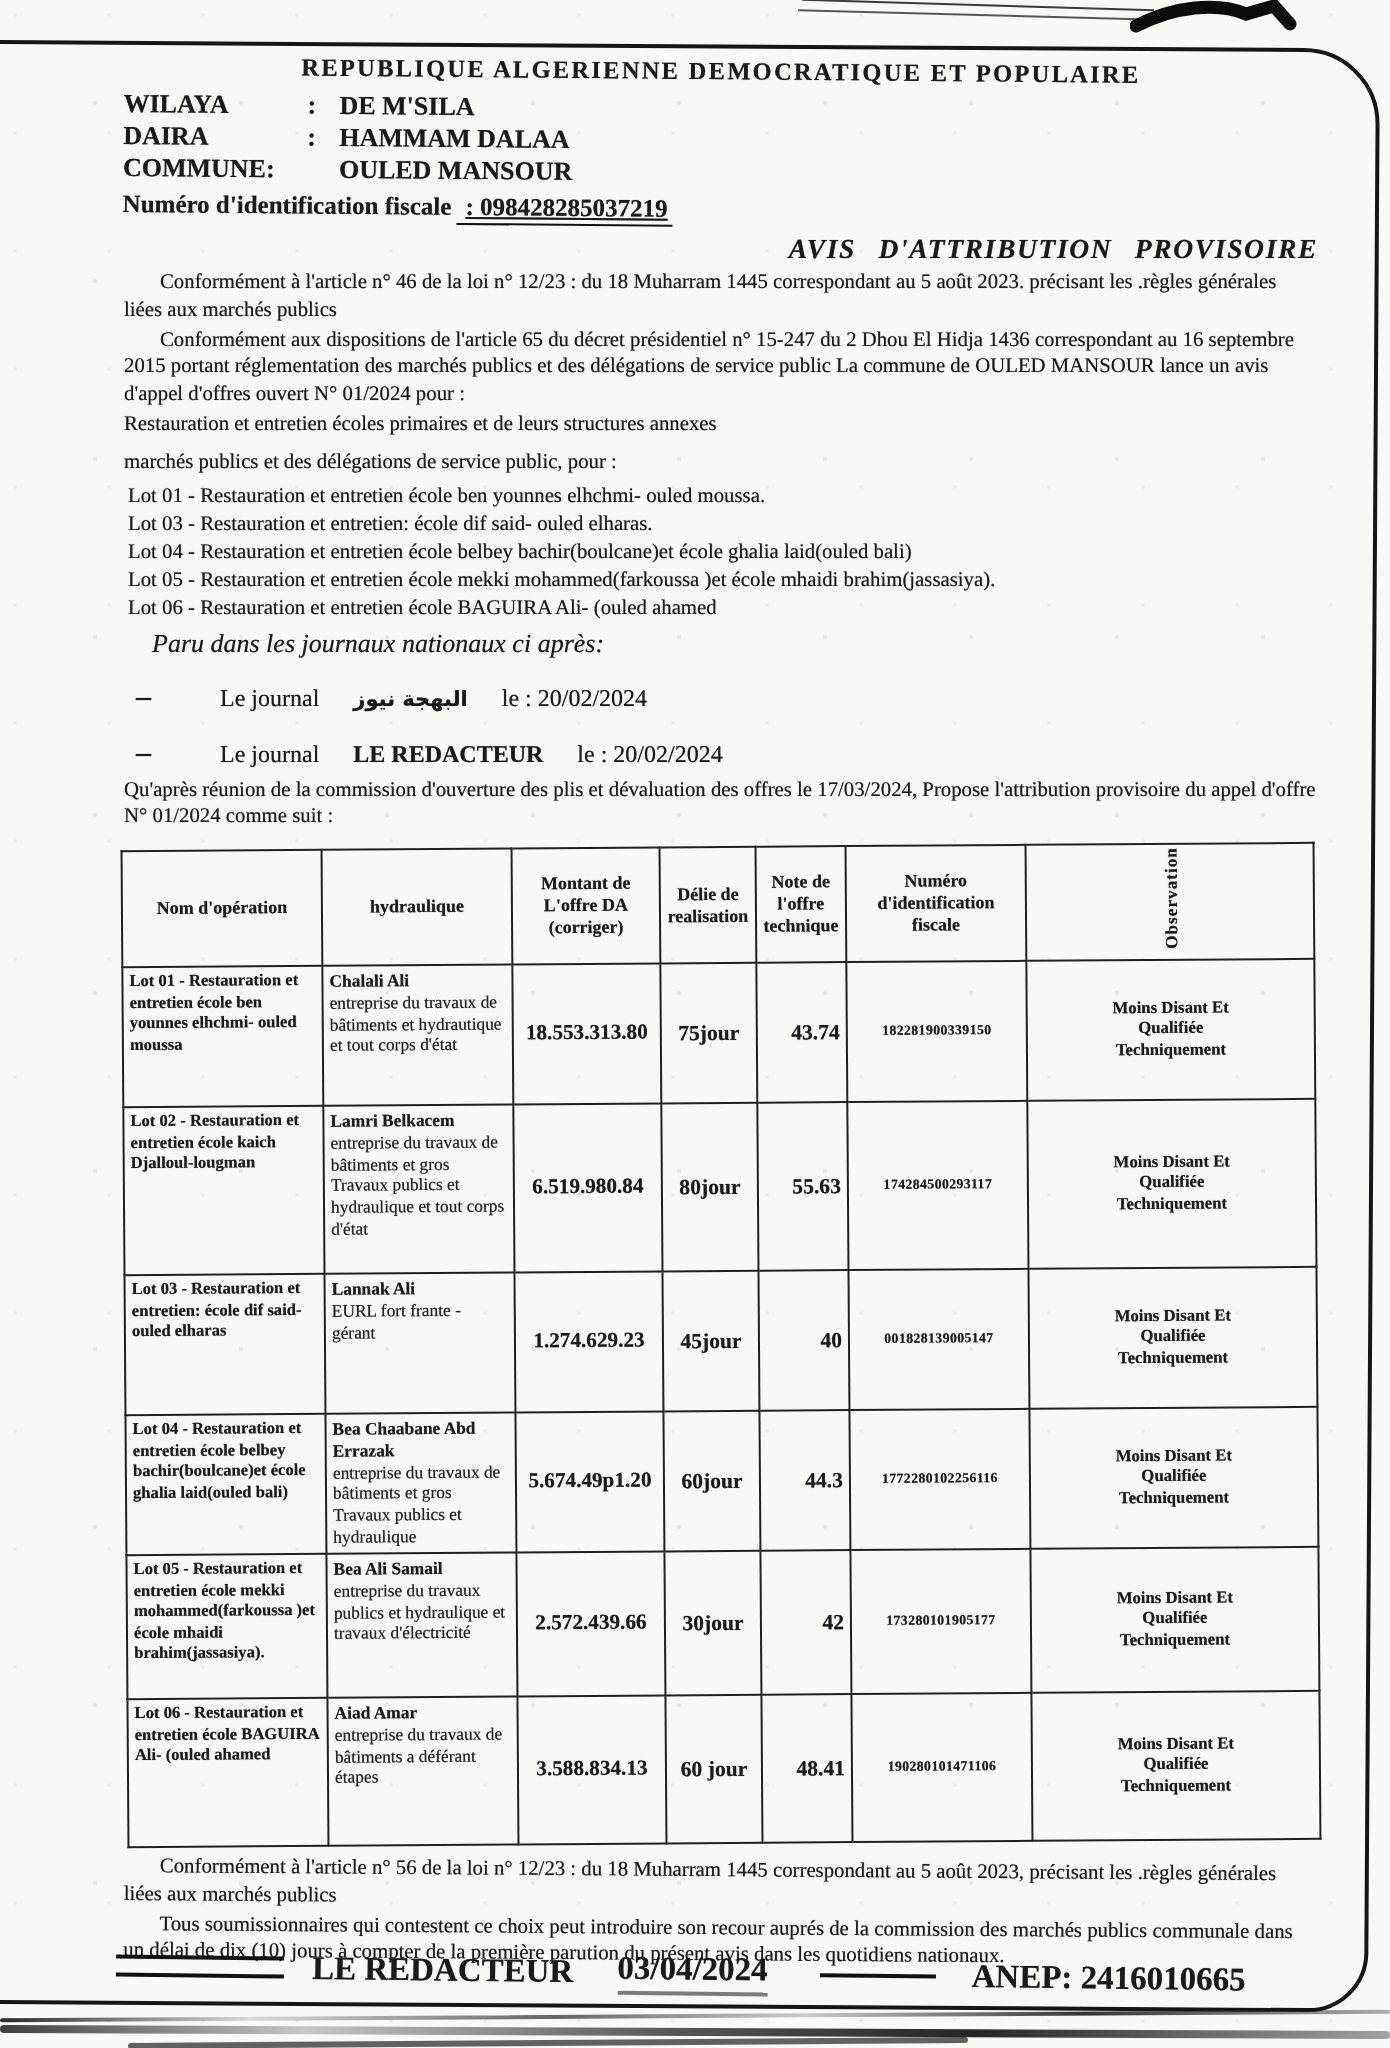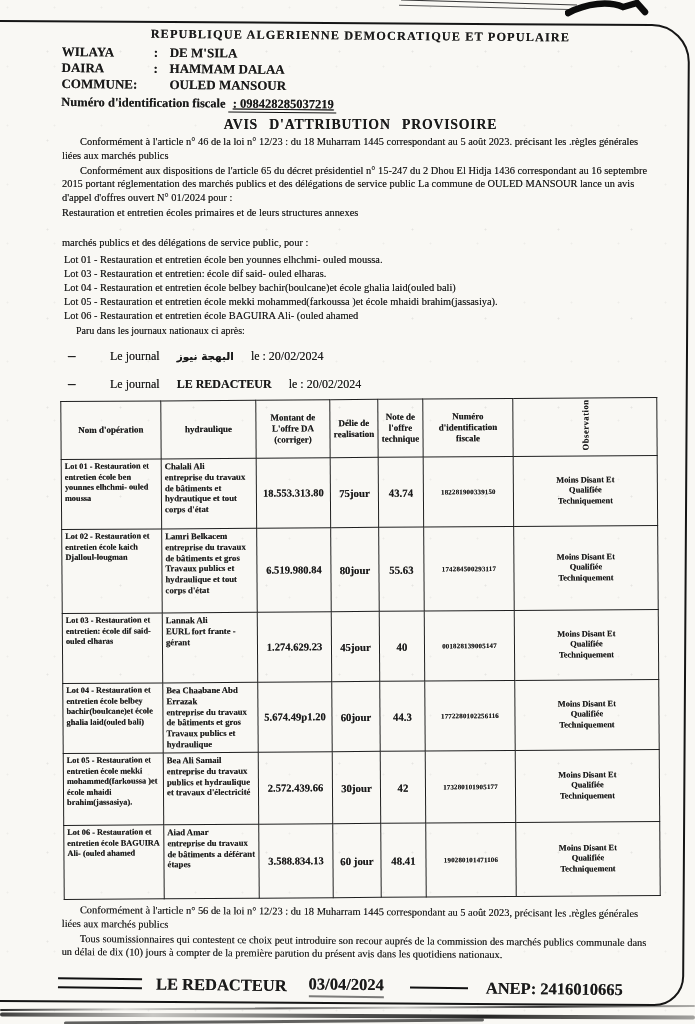--- a/index.html
+++ b/index.html
@@ -34,47 +34,47 @@
   .content{position:absolute; left:62px; right:36px; top:26px;}
 
   .hdr-block{transform:rotate(.5deg); transform-origin:left top;}
   .republic{ text-align:center; font-weight:bold; font-size:12.3px; letter-spacing:1.1px; margin-bottom:3px;}
   .field-row{display:flex; font-weight:bold; font-size:13px; line-height:16px;}
   .field-label{width:92px;}
   .field-colon{width:16px;}
   .nif-line{font-weight:bold; font-size:12.5px; margin-top:3px;}
   .nif-value{border-bottom:1.6px solid #111; padding:0 2px 1px 4px;text-decoration:underline;}
 
-  .doc-title{text-align:center; font-weight:bold; font-size:13.8px; letter-spacing:.8px; word-spacing:7px; margin:7px 0 2px;}
+  .doc-title{text-align:right; font-weight:bold; font-size:13.8px; letter-spacing:.8px; word-spacing:7px; margin:7px 0 2px;font-style:italic;}
 
   .para{font-size:10.4px; line-height:13.8px; margin:1px 0;}
   .para.ind{text-indent:18px;}
   .lots{margin:3px 0 0 2px;}
   .lot-line{font-size:10.4px; line-height:14px;}
-  .paru{font-size:10px; margin:2px 0 0 14px;}
+  .paru{font-size:13px; margin:2px 0 0 14px;font-style:italic;}
 
   .journal{display:flex; align-items:baseline; margin-top:11px; font-size:12px;}
   .journal .dash{font-weight:bold; font-size:15px; width:42px; padding-left:6px;}
   .journal .jname{font-weight:bold; margin:0 17px;}
   .journal .jname.arabic{font-family:"DejaVu Sans", sans-serif; font-size:10.5px; font-weight:bold;}
   .commission{font-size:10.4px; line-height:13.5px; margin-top:3px;}
 
   table.award{
     width:100%; border-collapse:collapse; table-layout:fixed;
     margin-top:7px; transform:rotate(-.4deg); transform-origin:center;
   }
   table.award th, table.award td{ border:1.4px solid #202020; padding:2px 3px; overflow:hidden;}
   table.award th{font-size:9px; font-weight:bold; text-align:center; vertical-align:middle; height:52px; line-height:11px;}
   td.c-op{font-size:8.3px; font-weight:bold; vertical-align:top; line-height:10.6px; text-align:left; padding-top:6px;}
   td.c-four{font-size:8.7px; vertical-align:top; line-height:10.8px; text-align:left; padding-top:4px;}
   .four-name{font-weight:bold; display:block;}
-  .four-desc{font-weight:bold; color:#222;}
+  .four-desc{font-weight:normal; color:#222;}
   td.c-mont{font-size:10.6px; font-weight:bold; text-align:center; vertical-align:middle;}
   td.c-del{font-size:10.8px; font-weight:bold; text-align:center; vertical-align:middle;}
-  td.c-note{font-size:10.8px; font-weight:bold; text-align:center; vertical-align:middle;}
+  td.c-note{font-size:10.8px; font-weight:bold; text-align:right; vertical-align:middle;}
   td.c-nif{font-size:6.9px; font-weight:bold; text-align:center; vertical-align:middle; letter-spacing:.2px;}
   td.c-obs{font-size:8.4px; font-weight:bold; text-align:center; vertical-align:middle; line-height:10.5px;}
   .obs-inner{display:inline-block; max-width:88px;}
   .obs-vert{
     writing-mode:vertical-lr; transform:rotate(180deg);
     display:inline-block; max-height:50px; line-height:10px;
     font-weight:bold; font-size:8.6px; letter-spacing:.5px;
   }
 
   .footer-block{margin-top:5px; transform:rotate(.4deg); transform-origin:left top;}
@@ -136,21 +136,21 @@
         <span>Numéro d'identification fiscale</span>
         <span class="nif-value">: 098428285037219</span>
       </div>
     </div>
 
     <div class="doc-title">AVIS D'ATTRIBUTION PROVISOIRE</div>
 
     <div class="para ind">Conformément à l'article n° 46 de la loi n° 12/23 : du 18 Muharram 1445 correspondant au 5 août 2023. précisant les .règles générales liées aux marchés publics</div>
     <div class="para ind">Conformément aux dispositions de l'article 65 du  décret présidentiel n° 15-247 du 2 Dhou El Hidja 1436 correspondant au 16 septembre 2015 portant réglementation des marchés publics et des délégations de service public    La commune de OULED MANSOUR lance un avis d'appel d'offres ouvert N° 01/2024 pour :</div>
     <div class="para">Restauration et entretien écoles primaires et de leurs structures annexes</div>
-    <div class="para" style="margin-top:16px">marchés publics et des délégations de service public, pour :</div>
+    <div class="para" style="margin-top:5px">marchés publics et des délégations de service public, pour :</div>
 
     <div class="lots">
       <div class="lot-line">Lot 01 - Restauration et entretien école ben younnes elhchmi- ouled moussa.</div>
       <div class="lot-line">Lot 03 - Restauration et entretien: école dif said- ouled elharas.</div>
       <div class="lot-line">Lot 04 - Restauration et entretien école belbey bachir(boulcane)et école ghalia laid(ouled bali)</div>
       <div class="lot-line">Lot 05 - Restauration et entretien école mekki mohammed(farkoussa )et école mhaidi brahim(jassasiya).</div>
       <div class="lot-line">Lot 06 - Restauration et entretien école BAGUIRA Ali- (ouled ahamed</div>
     </div>
 
     <div class="paru">Paru dans les journaux nationaux ci après:</div>
@@ -161,20 +161,21 @@
       <span class="jname arabic" dir="rtl">البهجة نيوز</span>
       <span>le : 20/02/2024</span>
     </div>
     <div class="journal">
       <span class="dash">–</span>
       <span>Le journal</span>
       <span class="jname">LE REDACTEUR</span>
       <span>le : 20/02/2024</span>
     </div>
 
+    <div class="commission ind">Qu'après réunion de  la commission d'ouverture des plis et dévaluation des offres le 17/03/2024, Propose l'attribution provisoire du appel d'offre  N° 01/2024 comme suit :</div>
 
     <table class="award">
       <colgroup>
         <col style="width:100px">
           <col style="width:95px">
           <col style="width:74px">
         <col style="width:48px">
           <col style="width:45px">
           <col style="width:90px">
           <col>

